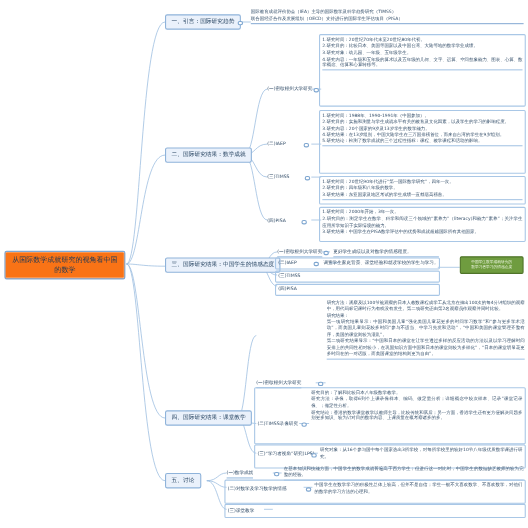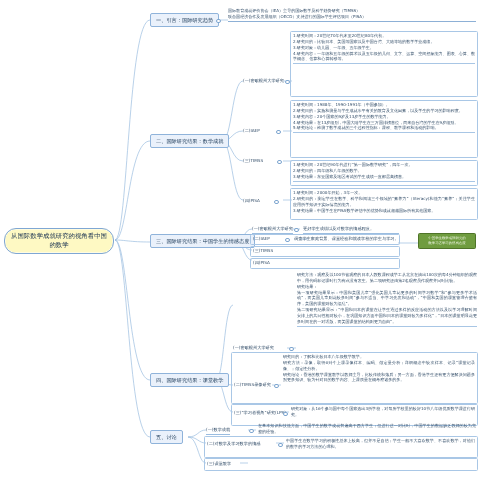--- a/index.html
+++ b/index.html
@@ -11,23 +11,23 @@
     color:#2b3a4a;
     -webkit-font-smoothing:antialiased;
   }
   #canvas{position:relative;width:480px;height:480px;}
   svg#wires{position:absolute;left:0;top:0;width:480px;height:480px;pointer-events:none;}
 
   
   .node{position:absolute;box-sizing:border-box;line-height:1.42;}
 
   .root{
-    background:#fef9c3;
+    background:#f97316;
     border:0.7px solid #7fa7d4;
-    border-radius:12px;
+    border-radius:2px;
     text-align:center;
     color:#1f3category;
     color:#223a55;
     font-size:6.4px;
     padding:3px 4px;
     box-shadow:0 0 0 0.4px #ffffff inset;
   }
 
   .lvl1{
     background:#eaf1fb;

